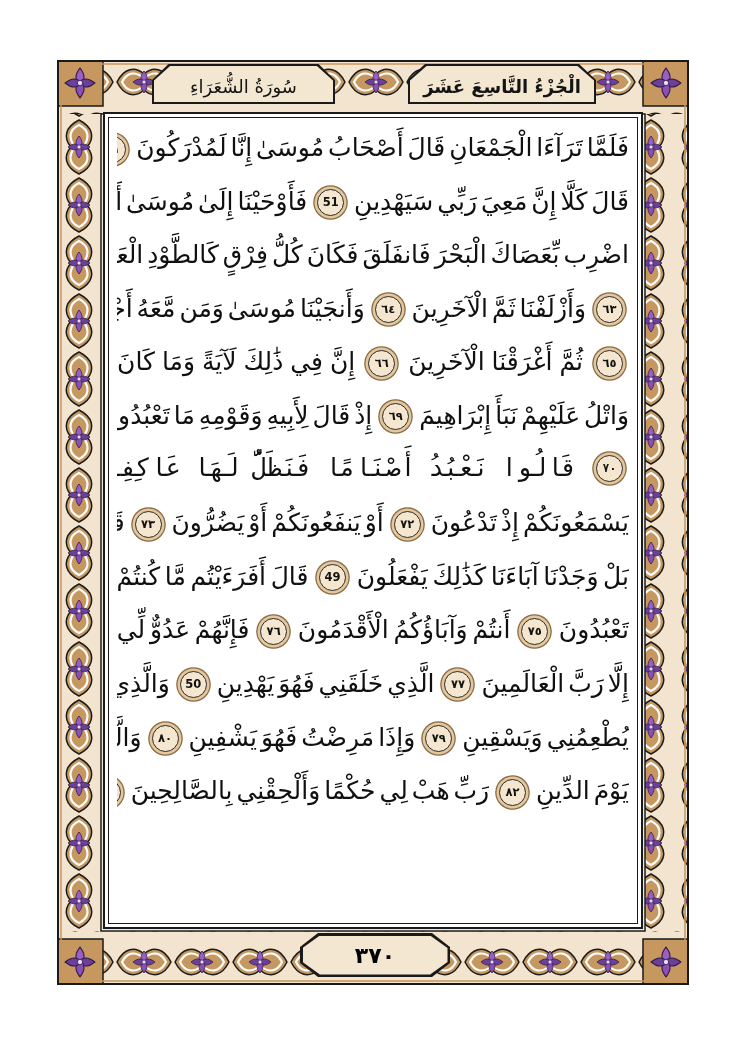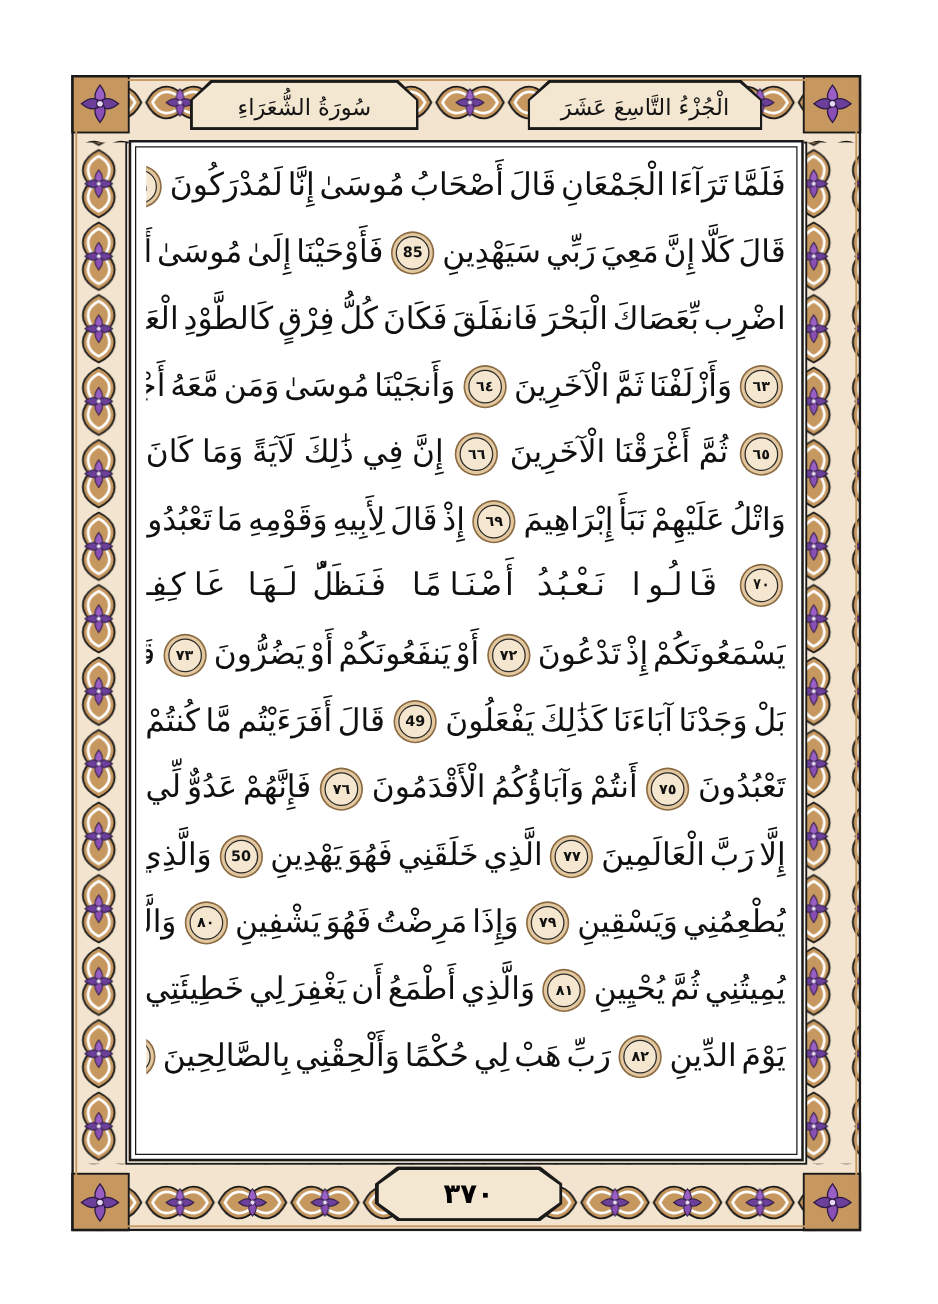--- a/index.html
+++ b/index.html
@@ -11,21 +11,21 @@
   .frame-svg{position:absolute;left:57px;top:60px;width:632px;height:925px;}
   
   .plaque{position:absolute;height:40px;top:64px;}
   .plaque .pl-outer{position:absolute;inset:0;background:#1a1a1a;
     clip-path:polygon(0 100%,0 40%,9% 0,91% 0,100% 40%,100% 100%);}
   .plaque .pl-inner{position:absolute;inset:2px;background:#f4e7d2;
     clip-path:polygon(0 100%,0 40%,9% 0,91% 0,100% 40%,100% 100%);}
   .plaque .pl-text{position:absolute;inset:0;display:flex;align-items:center;justify-content:center;
     direction:rtl;font-size:18px;color:#141414;padding-top:4px;}
   #plaque-surah{left:152px;width:183px;}
-  #plaque-juz{left:422px;width:188px;}
+  #plaque-juz{left:408px;width:188px;font-weight:bold;}
   
   .pagenum{position:absolute;left:300px;top:933px;width:150px;height:44px;}
   .pagenum .pn-outer{position:absolute;inset:0;background:#1a1a1a;
     clip-path:polygon(12% 0,88% 0,100% 32%,100% 68%,88% 100%,12% 100%,0 68%,0 32%);}
   .pagenum .pn-inner{position:absolute;inset:2.5px;background:#f4e7d2;
     clip-path:polygon(12% 0,88% 0,100% 32%,100% 68%,88% 100%,12% 100%,0 68%,0 32%);}
   .pagenum .pn-text{position:absolute;inset:0;display:flex;align-items:center;justify-content:center;
     font-size:22px;font-weight:bold;color:#000000;}
   
   .text-box{position:absolute;left:103px;top:112px;width:540px;height:817px;
@@ -96,32 +96,31 @@
 </div>
 <div class="plaque" id="plaque-juz">
   <div class="pl-outer"></div>
   <div class="pl-inner"></div>
   <div class="pl-text">الْجُزْءُ التَّاسِعَ عَشَرَ</div>
 </div>
 
 <div class="text-box">
   <div class="text-area" id="text-area">
       <div class="qline" style="word-spacing: -4px;">فَلَمَّا تَرَآءَا الْجَمْعَانِ قَالَ أَصْحَابُ مُوسَىٰ إِنَّا لَمُدْرَكُونَ <span class="ayah">٦١</span></div>
-      <div class="qline" style="word-spacing: -4px;">قَالَ كَلَّا إِنَّ مَعِيَ رَبِّي سَيَهْدِينِ <span class="ayah">85</span> فَأَوْحَيْنَا إِلَىٰ مُوسَىٰ أَنِ</div>
+      <div class="qline" style="word-spacing: -4px;">قَالَ كَلَّا إِنَّ مَعِيَ رَبِّي سَيَهْدِينِ <span class="ayah">51</span> فَأَوْحَيْنَا إِلَىٰ مُوسَىٰ أَنِ</div>
       <div class="qline" style="word-spacing: -4px;">اضْرِب بِّعَصَاكَ الْبَحْرَ فَانفَلَقَ فَكَانَ كُلُّ فِرْقٍ كَالطَّوْدِ الْعَظِيمِ</div>
       <div class="qline" style="word-spacing: -4px;"><span class="ayah">٦٣</span> وَأَزْلَفْنَا ثَمَّ الْآخَرِينَ <span class="ayah">٦٤</span> وَأَنجَيْنَا مُوسَىٰ وَمَن مَّعَهُ أَجْمَعِينَ</div>
       <div class="qline" style="word-spacing: -1px; margin-left: 39px;"><span class="ayah">٦٥</span> ثُمَّ أَغْرَقْنَا الْآخَرِينَ <span class="ayah">٦٦</span> إِنَّ فِي ذَٰلِكَ لَآيَةً وَمَا كَانَ</div>
       <div class="qline" style="word-spacing: -4px;">وَاتْلُ عَلَيْهِمْ نَبَأَ إِبْرَاهِيمَ <span class="ayah">٦٩</span> إِذْ قَالَ لِأَبِيهِ وَقَوْمِهِ مَا تَعْبُدُونَ</div>
       <div class="qline" style="word-spacing: -2px; font-family: Liberation Mono, monospace;"><span class="ayah">٧٠</span> قَالُوا نَعْبُدُ أَصْنَامًا فَنَظَلُّ لَهَا عَاكِفِينَ <span class="ayah">٧١</span> قَالَ هَلْ</div>
       <div class="qline" style="word-spacing: -4px;">يَسْمَعُونَكُمْ إِذْ تَدْعُونَ <span class="ayah">٧٢</span> أَوْ يَنفَعُونَكُمْ أَوْ يَضُرُّونَ <span class="ayah">٧٣</span> قَالُوا</div>
       <div class="qline" style="word-spacing: -3.33333px;">بَلْ وَجَدْنَا آبَاءَنَا كَذَٰلِكَ يَفْعَلُونَ <span class="ayah">49</span> قَالَ أَفَرَءَيْتُم مَّا كُنتُمْ</div>
       <div class="qline" style="word-spacing: -3.25px;">تَعْبُدُونَ <span class="ayah">٧٥</span> أَنتُمْ وَآبَاؤُكُمُ الْأَقْدَمُونَ <span class="ayah">٧٦</span> فَإِنَّهُمْ عَدُوٌّ لِّي</div>
       <div class="qline" style="word-spacing: -4px;">إِلَّا رَبَّ الْعَالَمِينَ <span class="ayah">٧٧</span> الَّذِي خَلَقَنِي فَهُوَ يَهْدِينِ <span class="ayah">50</span> وَالَّذِي هُوَ</div>
       <div class="qline" style="word-spacing: -4px;">يُطْعِمُنِي وَيَسْقِينِ <span class="ayah">٧٩</span> وَإِذَا مَرِضْتُ فَهُوَ يَشْفِينِ <span class="ayah">٨٠</span> وَالَّذِي</div>
-      <div class="qline" style="word-spacing: -4px;">يُمِيتُنِي ثُمَّ يُحْيِينِ <span class="ayah">٨١</span> وَالَّذِي أَطْمَعُ أَن يَغْفِرَ لِي خَطِيئَتِي</div>
       <div class="qline" style="word-spacing: -4px;">يَوْمَ الدِّينِ <span class="ayah">٨٢</span> رَبِّ هَبْ لِي حُكْمًا وَأَلْحِقْنِي بِالصَّالِحِينَ <span class="ayah">٨٣</span></div>
     </div>
 </div>
 
 <div class="pagenum">
   <div class="pn-outer"></div>
   <div class="pn-inner"></div>
   <div class="pn-text">٣٧٠</div>
 </div>
 

